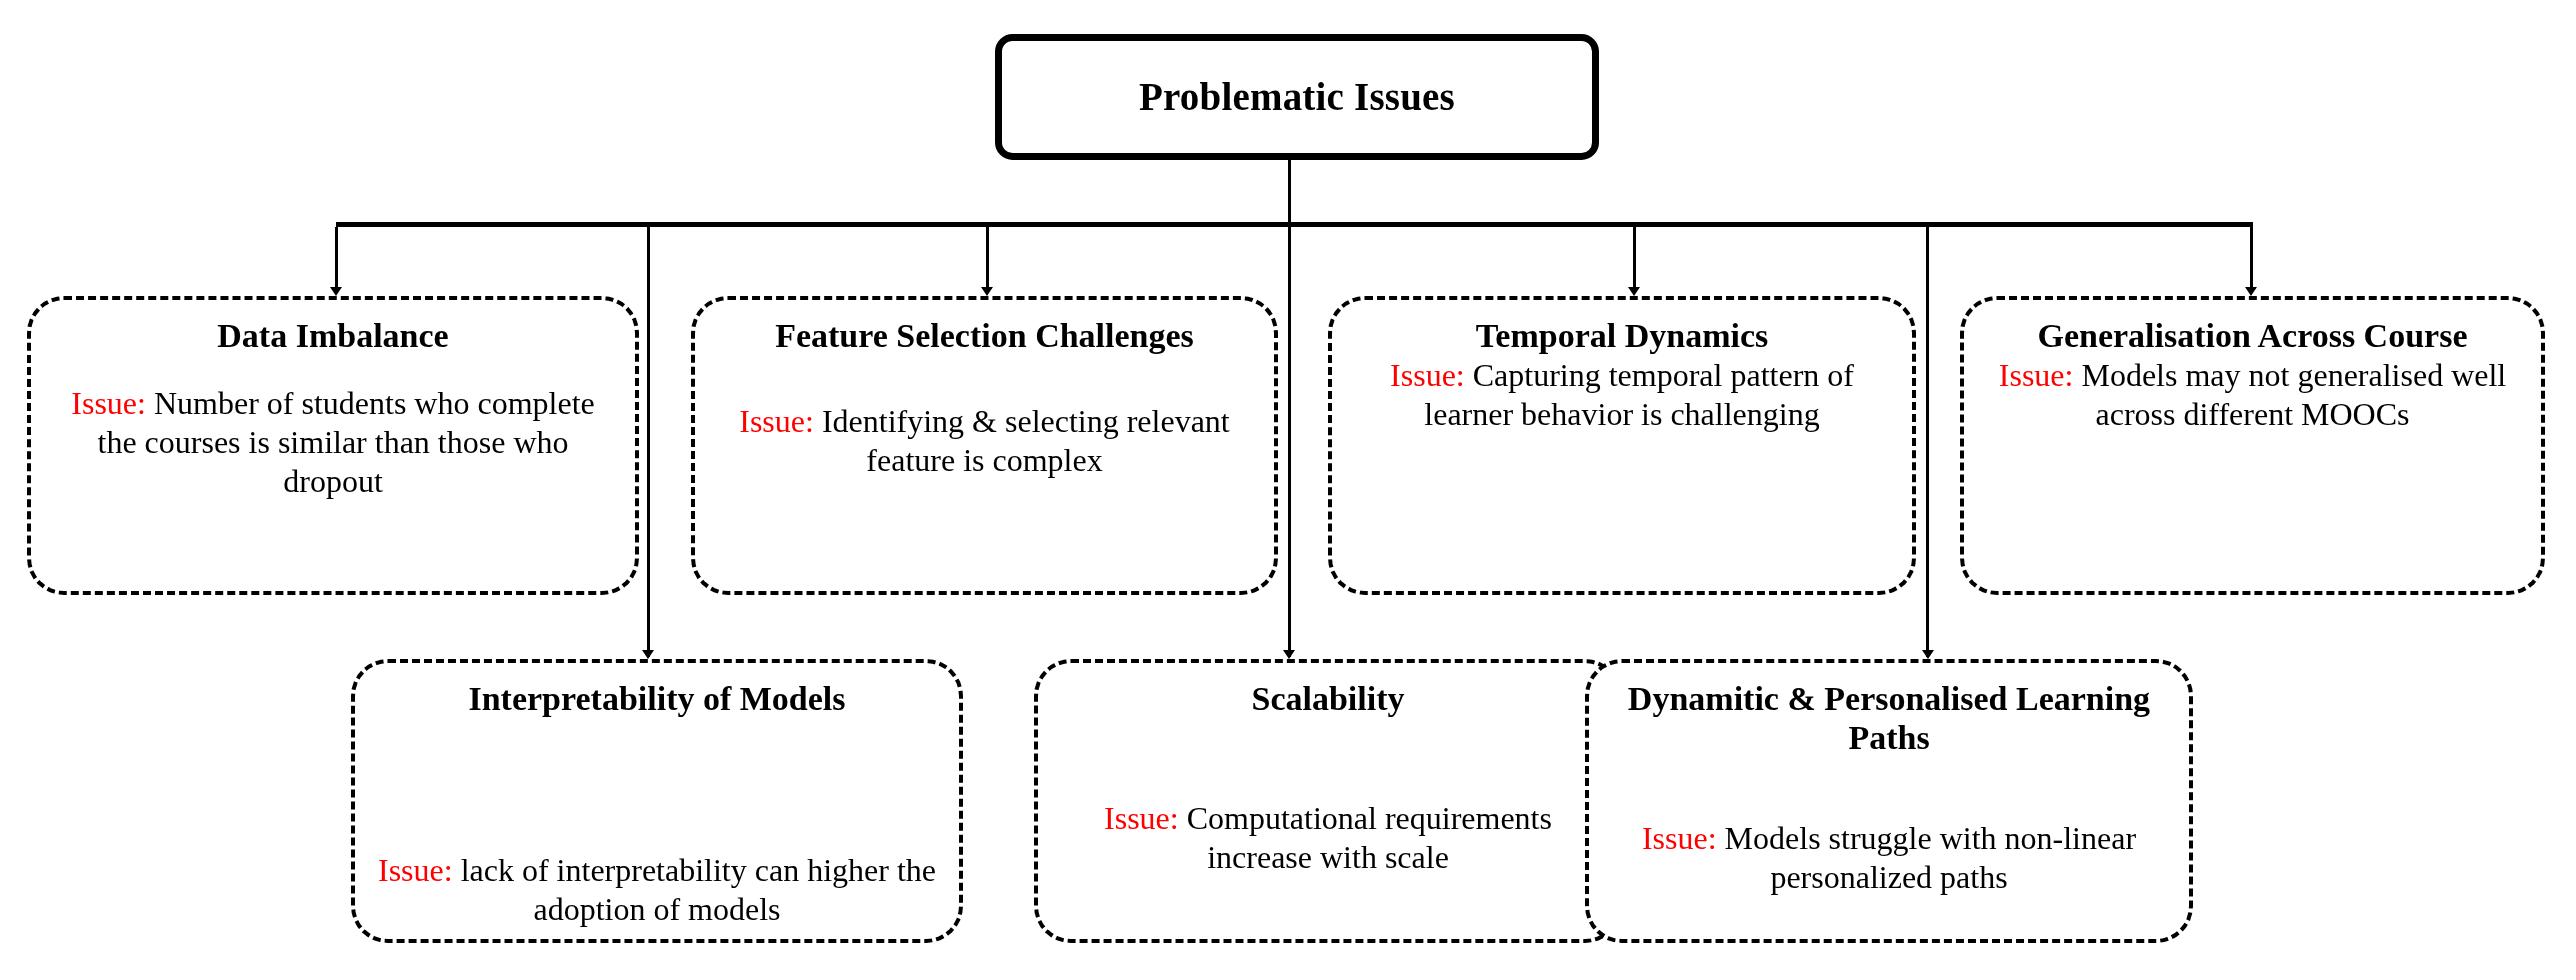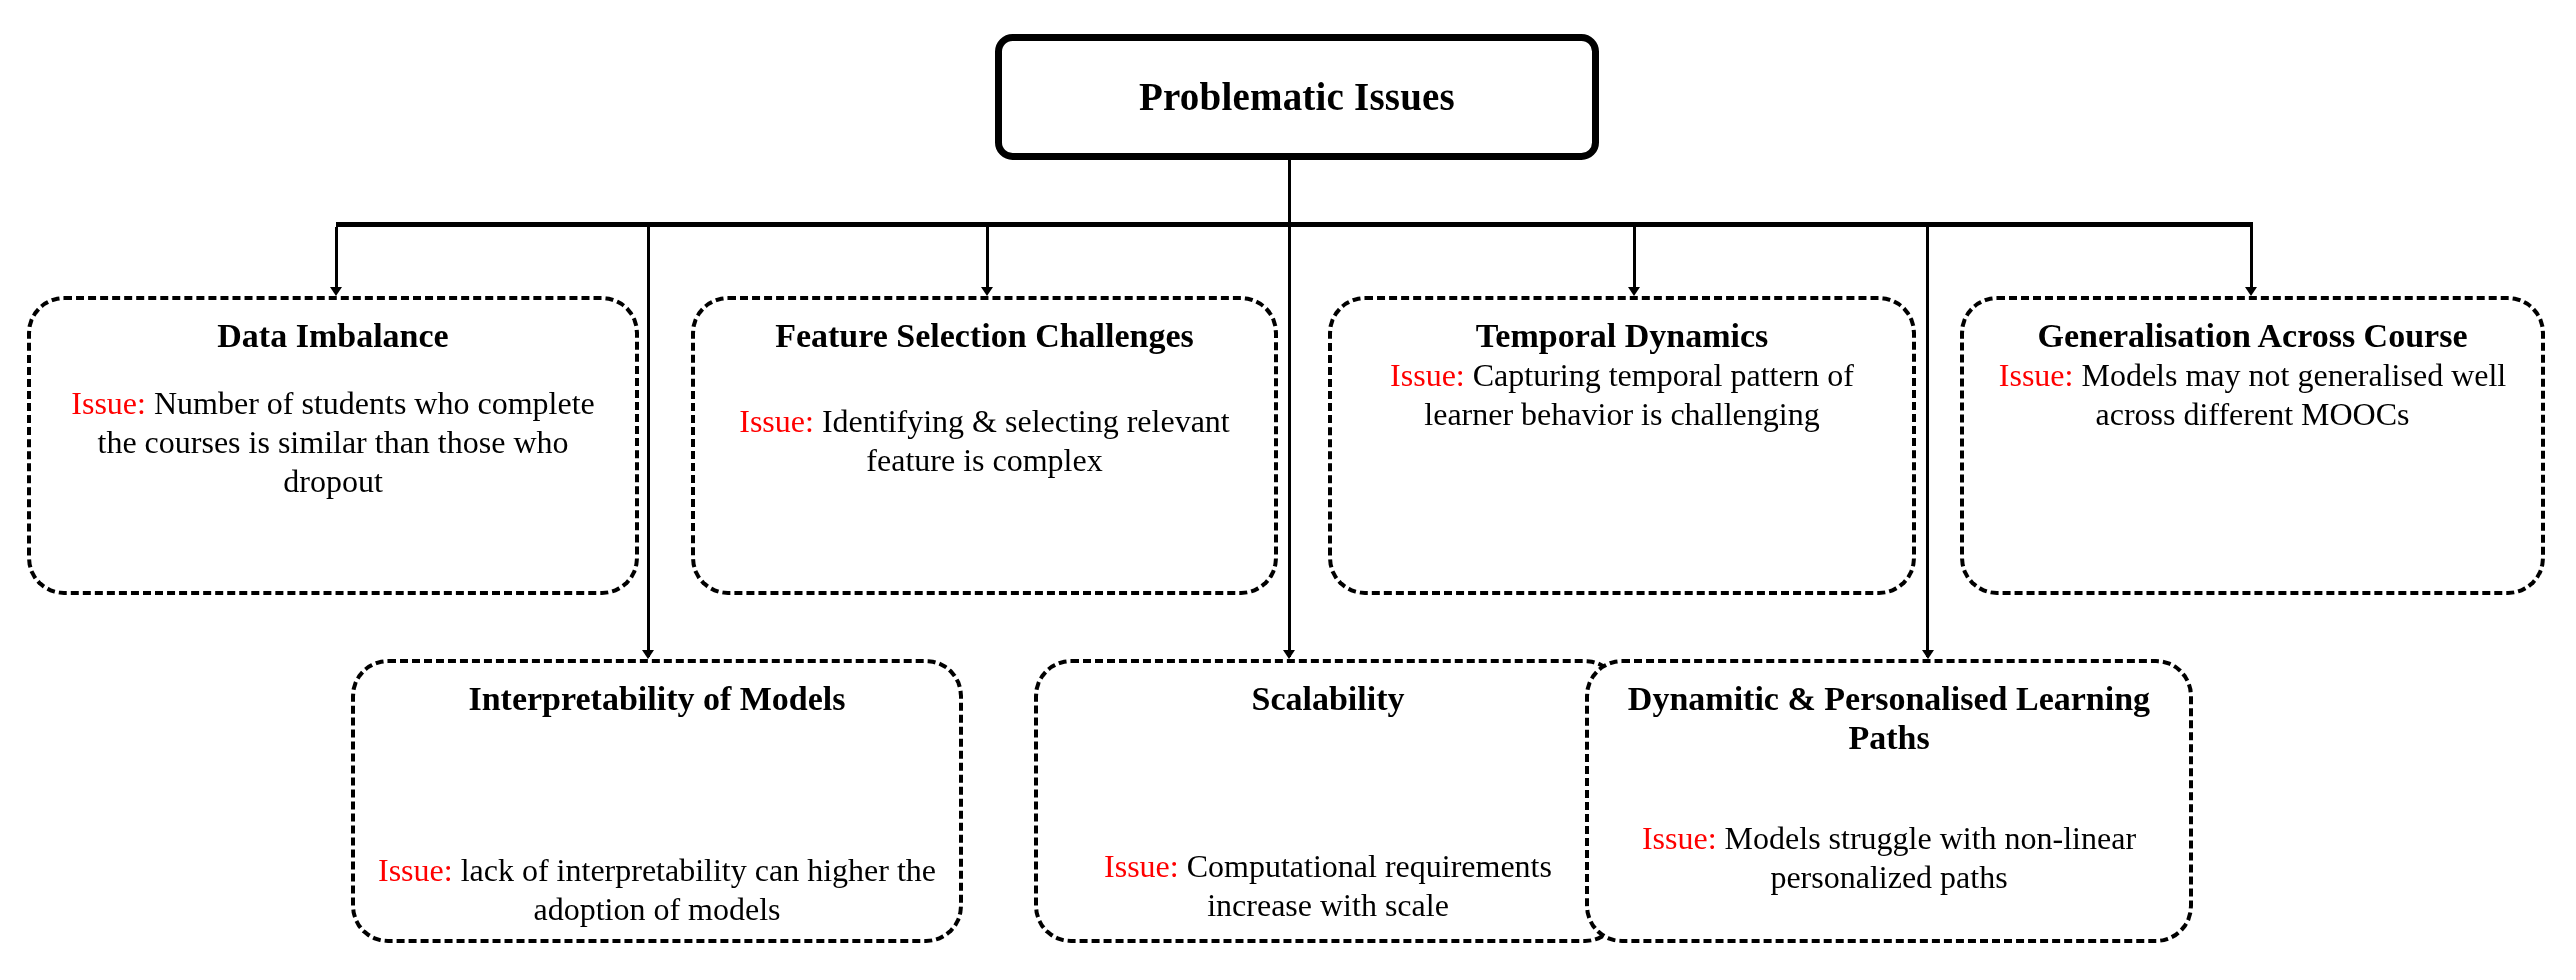--- a/index.html
+++ b/index.html
@@ -153,21 +153,21 @@
     </div>
   </div>
 
   <div class="node" style="left:351px; top:659px; width:612px; height:284px;justify-content:space-between;">
     <div class="node-title">Interpretability of Models</div>
     <div class="node-body body-pos-f">
       <span class="issue-label">Issue:</span><span> lack of interpretability can higher the adoption of models</span>
     </div>
   </div>
 
-  <div class="node" style="left:1034px; top:659px; width:588px; height:284px;gap:48px;">
+  <div class="node" style="left:1034px; top:659px; width:588px; height:284px;">
     <div class="node-title">Scalability</div>
     <div class="node-body body-pos-f">
       <span class="issue-label">Issue:</span><span> Computational requirements increase with scale</span>
     </div>
   </div>
 
   <div class="node" style="left:1585px; top:659px; width:608px; height:284px;">
     <div class="node-title">Dynamitic &amp; Personalised Learning Paths</div>
     <div class="node-body body-pos-b">
       <span class="issue-label">Issue:</span><span> Models struggle with non-linear personalized paths</span>

